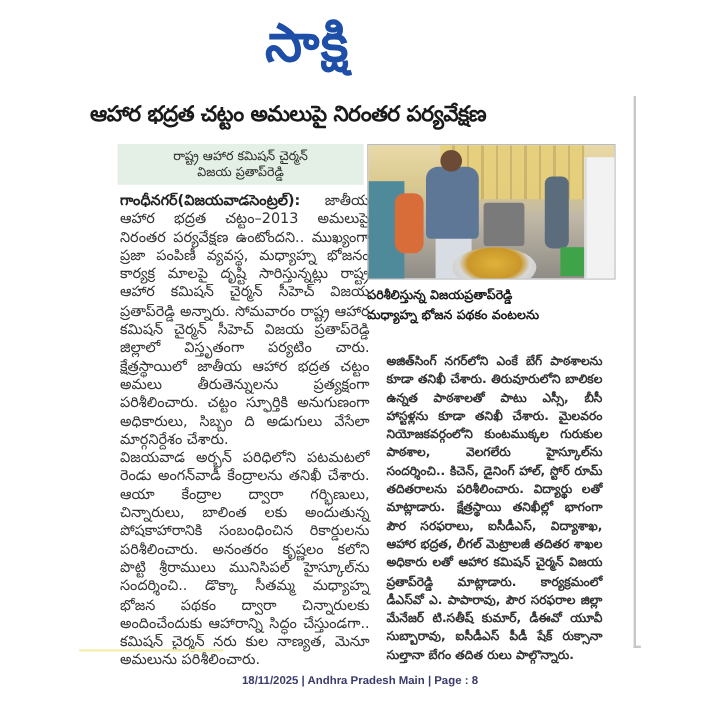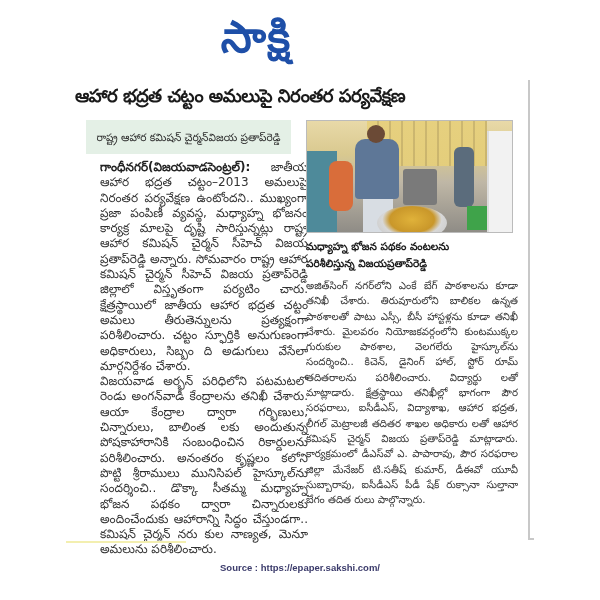--- a/index.html
+++ b/index.html
@@ -50,25 +50,25 @@
     background: #c8c8c8;
   }
   .right-rule-foot {
     position: absolute;
     left: 528px; top: 538px;
     width: 6px; height: 2px;
     background: #c8c8c8;
   }
   .subhead-box {
     position: absolute;
-    left: 86px; top: 120px;
+    left: 98px; top: 120px;
     width: 205px; height: 34px;
     background: #e4f0e6;
     display: flex;
-    flex-direction: row;
+    flex-direction: column;
     align-items: center;
     justify-content: center;
     font-size: 10.5px;
     line-height: 14px;
     color: #2a2a2a;
   }
   .col-left {
     position: absolute;
     left: 100px; top: 160px;
     width: 208px;
@@ -155,21 +155,21 @@
   }
   .col-right {
     position: absolute;
     left: 306px; top: 278px;
     width: 212px;
     font-size: 10.2px;
     line-height: 15.3px;
     color: #333;
     text-align: justify;
   }
-  .col-right p { margin: 0; }
+  .col-right p { margin: 16px; font-weight: bold; }
   .footer {
     position: absolute;
     left: 0; top: 562px;
     width: 600px;
     text-align: center;
     font-family: "Liberation Sans", sans-serif;
     font-size: 9.5px;
     line-height: 12px;
     color: #3b3b6b;
     font-weight: bold;
@@ -210,23 +210,23 @@
   <div class="man-body"></div>
   <div class="man-head"></div>
   <div class="stove"></div>
   <div class="woman"></div>
   <div class="crate"></div>
   <div class="pot"></div>
   <div class="right-person"></div>
 </figure>
 
 <div class="photo-caption">
+  <div>పరిశీలిస్తున్న విజయప్రతాప్‌రెడ్డి</div>
   <div>మధ్యాహ్న భోజన పథకం వంటలను</div>
-  <div>పరిశీలిస్తున్న విజయప్రతాప్‌రెడ్డి</div>
 </div>
 
 <div class="col-right">
   <p>అజిత్‌సింగ్ నగర్‌లోని ఎంకే బేగ్ పాఠశాలను కూడా తనిఖీ చేశారు. తిరువూరులోని బాలికల ఉన్నత పాఠశాలతో పాటు ఎస్సీ, బీసీ హాస్టళ్లను కూడా తనిఖీ చేశారు. మైలవరం నియోజకవర్గంలోని కుంటముక్కల గురుకుల పాఠశాల, వెలగలేరు హైస్కూల్‌ను సందర్శించి.. కిచెన్, డైనింగ్ హాల్, స్టోర్ రూమ్ తదితరాలను పరిశీలించారు. విద్యార్థు లతో మాట్లాడారు. క్షేత్రస్థాయి తనిఖీల్లో భాగంగా పౌర సరఫరాలు, ఐసీడీఎస్, విద్యాశాఖ, ఆహార భద్రత, లీగల్ మెట్రాలజీ తదితర శాఖల అధికారు లతో ఆహార కమిషన్ చైర్మన్ విజయ ప్రతాప్‌రెడ్డి మాట్లాడారు. కార్యక్రమంలో డీఎస్‌వో ఎ. పాపారావు, పౌర సరఫరాల జిల్లా మేనేజర్ టి.సతీష్ కుమార్, డీఈవో యూవీ సుబ్బారావు, ఐసీడీఎస్ పీడీ షేక్ రుక్సానా సుల్తానా బేగం తదిత రులు పాల్గొన్నారు.</p>
 </div>
 
 <footer class="footer">
-  <div>Source : https://epaper.sakshi.com/</div>
+  <div>18/11/2025 | Andhra Pradesh Main  | Page : 8</div>
 </footer>
 
 </body></html>

